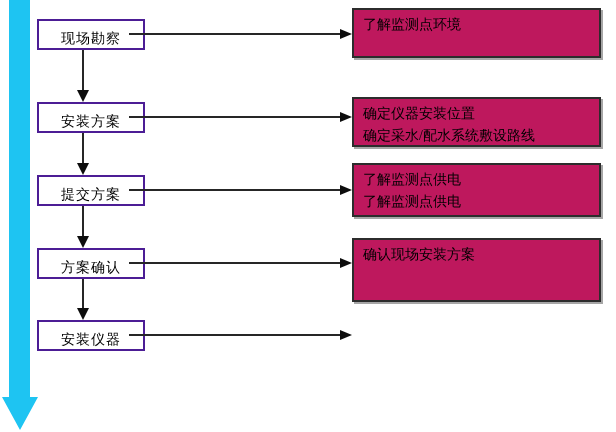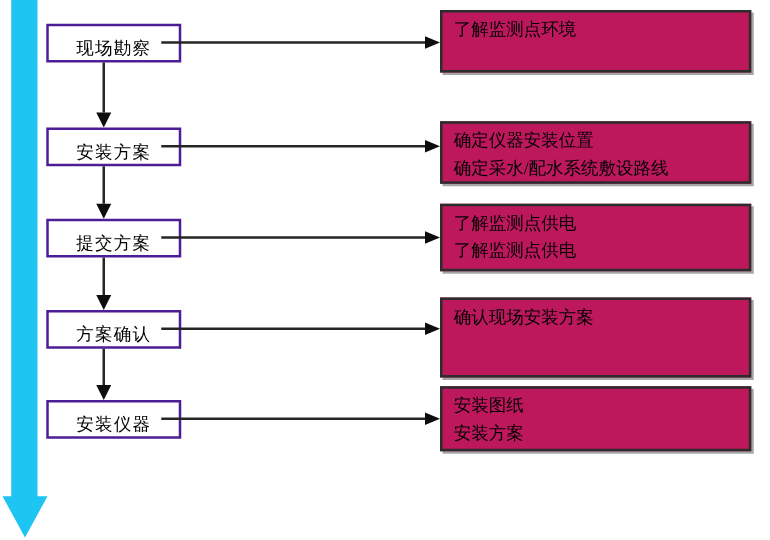--- a/index.html
+++ b/index.html
@@ -86,18 +86,14 @@
     <div>确认现场安装方案</div>
   </div>
   <div class="vline" style="top:279px;height:29px"></div>
   <div class="varrow" style="top:308px"></div>
 
   <div class="step" style="top:320px">
     <span>安装仪器</span>
   </div>
   <div class="hline" style="top:334px"></div>
   <div class="harrow" style="top:330px"></div>
-  <div class="note" style="top:309px;height:52px">
-    <div>安装图纸</div>
-    <div>安装方案</div>
-  </div>
 
 </div>
 
 </body></html>

